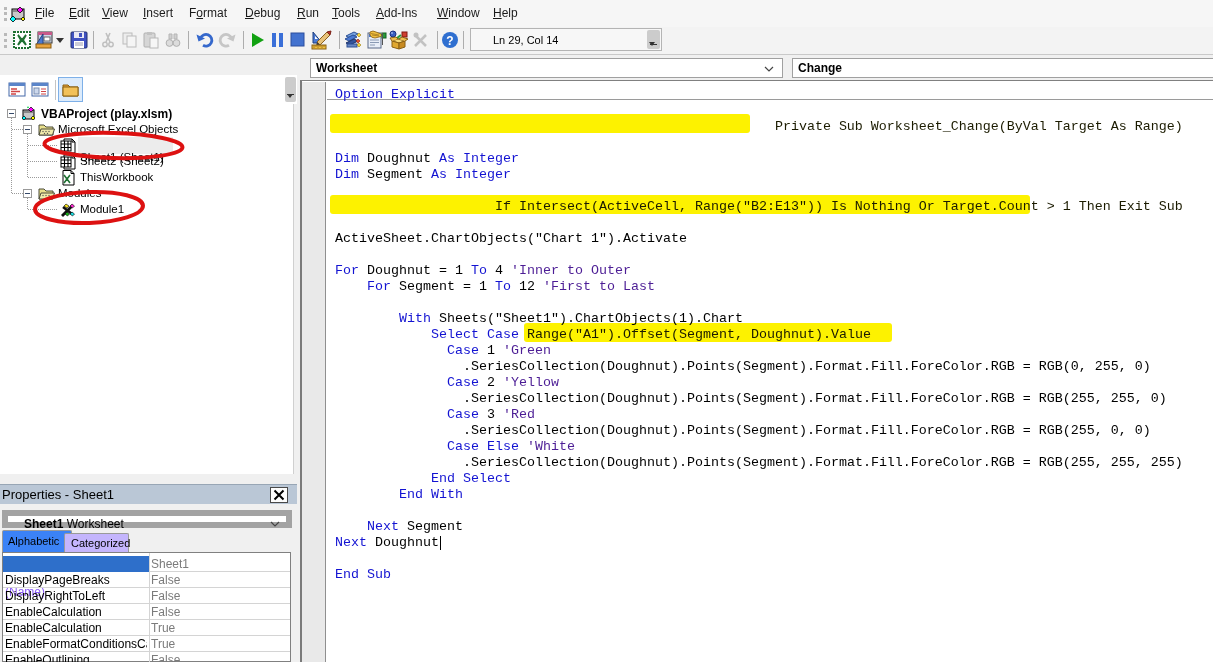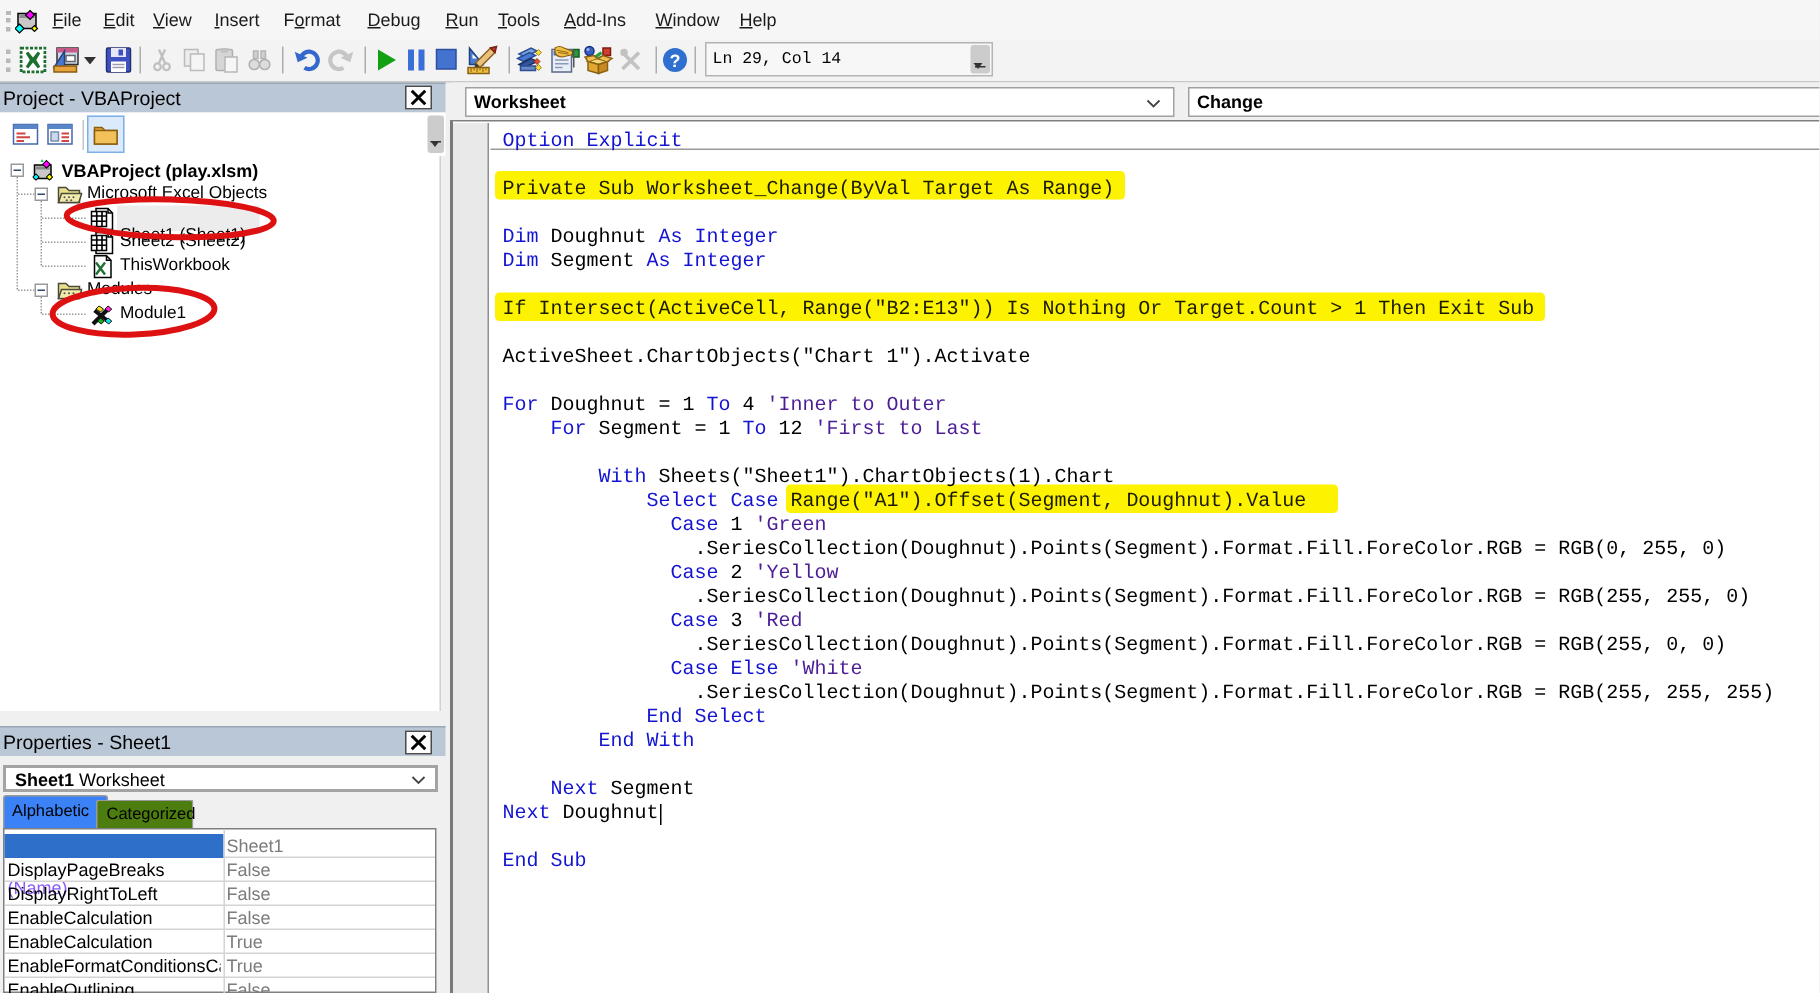--- a/index.html
+++ b/index.html
@@ -24,42 +24,42 @@
   #projtools { left:0; top:75px; width:297px; height:29px; background:#ffffff; }
   #projtree  { left:0; top:104px; width:294px; height:370px; background:#ffffff; border-right:1px solid #d0d0d0; font-size:11.5px; }
   .trow { position:absolute; white-space:nowrap; color:#000; }
   .minus { position:absolute; width:9px; height:9px; background:#fff; border:1px solid #999; }
   .minus:after { content:""; position:absolute; left:1px; top:3px; width:5px; height:1px; background:#35496a; }
   .vguide { position:absolute; width:1px; border-left:1px dotted #9a9a9a; }
   .hguide { position:absolute; height:1px; border-top:1px dotted #9a9a9a; }
   
   #proppanel { left:0; top:483px; width:297px; height:179px; background:#f0f0f0; }
   #propcombo { position:absolute; left:2px; top:27px; width:290px; height:18px; background:#fff;
-               border:2px solid #a3a3a3; font-size:12px; line-height:16px; padding-left:6px; }
+               border:6px solid #a3a3a3; font-size:12px; line-height:16px; padding-left:16px; }
   .tab { position:absolute; font-size:11px; }
   #propgrid { position:absolute; left:2px; top:69px; width:289px; height:110px;
               border:1px solid #808080; background:#fff; }
   .prow { position:absolute; left:0; width:100%; height:16px; font-size:12px; line-height:16px;
           border-bottom:1px solid #d4d4d4; }
   .pname { position:absolute; left:2px; top:0; width:142px; overflow:hidden; white-space:nowrap; }
   .pval  { position:absolute; left:148px; top:0; color:#7b7b7b; white-space:nowrap; }
   
   #codewin { left:302px; top:55px; width:911px; height:607px; background:#f0f0f0; }
   .combo { position:absolute; top:3px; height:20px; background:#fff; border:1px solid #a0a0a0;
            font-size:12px; font-weight:bold; line-height:18px; padding-left:5px; color:#000; }
   #codearea { position:absolute; left:-2px; top:25px; width:913px; height:582px; background:#fff;
               border-top:1px solid #808080; border-left:2px solid #7a7a7a; }
   #marginbar { position:absolute; left:0; top:1px; width:24px; height:581px; background:#e9e9e9;
                border-right:1px solid #8f8f8f; }
   #code { position:absolute; left:33px; top:6px; font-family:"Liberation Mono", monospace;
           font-size:13.33px; line-height:16px; white-space:pre; color:#000; }
   #code .ln { height:16px; }
   .k { color:#1313d2; }
   .c { color:#4c1d95; }
-  .d { color:#1b1b00; }
+  .d { color:#1b1b00;text-align:right; }
   .hl { position:absolute; background:#fdf200; border-radius:3px; }
   #sepline { position:absolute; left:25px; top:18px; width:886px; height:1px; background:#9a9a9a; }
   .caret { position:absolute; width:1px; height:14px; background:#000; }
 </style>
 </head>
 <body>
 <div id="root">
 
   <div id="menubar" class="abs">
     <div class="grip" style="left:4px; top:7px; height:14px;"></div>
@@ -192,36 +192,29 @@
       <circle cx="4" cy="4" r="2.5" fill="#c2c2c2"></circle>
     </svg>
     <div class="tsep" style="left:437px;"></div>
     <svg class="abs" style="left:441px; top:4px;" width="18" height="18" viewBox="0 0 18 18">
       <circle cx="9" cy="9" r="8" fill="#2f6fd0"></circle>
       <text x="9" y="13.5" font-family="Liberation Sans" font-size="12" font-weight="bold" fill="#fff" text-anchor="middle">?</text>
     </svg>
     <div class="tsep" style="left:463px;"></div>
     <div id="lnbox" class="abs" style="left:470px; top:1px; width:192px; height:23px;
          background:#f7f7f7; border:1px solid #b4b4b4;">
-      <span style="position:absolute; left:4px; top:5px; font-size:11px; color:#000;font-family:Liberation Mono, monospace;">Ln 29, Col 14</span>
+      <span style="position:absolute; left:22px; top:5px; font-size:11px; color:#000;">Ln 29, Col 14</span>
       <div style="position:absolute; right:1px; top:1px; width:13px; height:19px; background:#cccccc; border-radius:2px;">
         <div style="position:absolute; left:3px; bottom:4px; width:7px; height:1px; background:#333;"></div>
         <div style="position:absolute; left:2px; bottom:0; width:0; height:0; border:3px solid transparent; border-top:4px solid #333;"></div>
       </div>
     </div>
   </path>
     </div>
 
-  <div class="ptitle" style="top:55px;">Project - VBAProject
-    <div class="xbtn" style="top:1px;">
-        <svg width="12" height="12" viewBox="0 0 12 12">
-          <path d="M1.5 1.5 L10.5 10.5 M10.5 1.5 L1.5 10.5" stroke="#000" stroke-width="2"></path>
-        </svg>
-      </div>
-  </div>
   <div id="projtools" class="abs">
     <svg class="abs" style="left:8px; top:6px;" width="19" height="18" viewBox="0 0 19 18">
       <rect x="1" y="2" width="16" height="13" fill="#fff" stroke="#4568a8"></rect>
       <rect x="1" y="2" width="16" height="3" fill="#5b85c9"></rect>
       <path d="M3 8 H9 M3 10.5 H12 M3 13 H8" stroke="#d04545" stroke-width="1.4"></path>
     </svg>
     <svg class="abs" style="left:31px; top:6px;" width="19" height="18" viewBox="0 0 19 18">
       <rect x="1" y="2" width="16" height="13" fill="#fff" stroke="#4568a8"></rect>
       <rect x="1" y="2" width="16" height="3" fill="#5b85c9"></rect>
       <rect x="3" y="7" width="5" height="6" fill="#ccd8ec" stroke="#7a8db0"></rect>
@@ -324,21 +317,21 @@
         </div>
     </div>
     <div id="propcombo"><b>Sheet1</b> Worksheet
       <svg style="position:absolute; right:6px; top:5px;" width="10" height="6" viewBox="0 0 10 6">
           <path d="M1 1 L5 5 L9 1" stroke="#444" stroke-width="1.2" fill="none"></path>
         </svg>
     </div>
     <div class="tab" style="left:2px; top:47px; width:70px; height:22px; background:#3b82f6;
          border:1px solid #9a9a9a; border-bottom:none; border-radius:2px 2px 0 0;
          padding:4px 0 0 5px;">Alphabetic</div>
-    <div class="tab" style="left:64px; top:50px; width:65px; height:19px; background:#4d7c0f;
+    <div class="tab" style="left:64px; top:50px; width:65px; height:19px; background:#c4b5fd;
          border:1px solid #9a9a9a; border-bottom:none; border-radius:2px 2px 0 0;
          padding:3px 0 0 6px;">Categorized</div>
     <div id="propgrid">
       <div class="prow" style="top:3px;">
           <div style="position:absolute;left:0;top:0;width:146px;height:16px;background:#2e6fca;"></div>
           <span class="pname" style="color:#8b5cf6;margin-top:28px;">(Name)</span>
           <span class="pval">Sheet1</span>
         </div>
       <div class="prow" style="top:19px;text-decoration:underline;">
           <span class="pname">DisplayPageBreaks</span>

